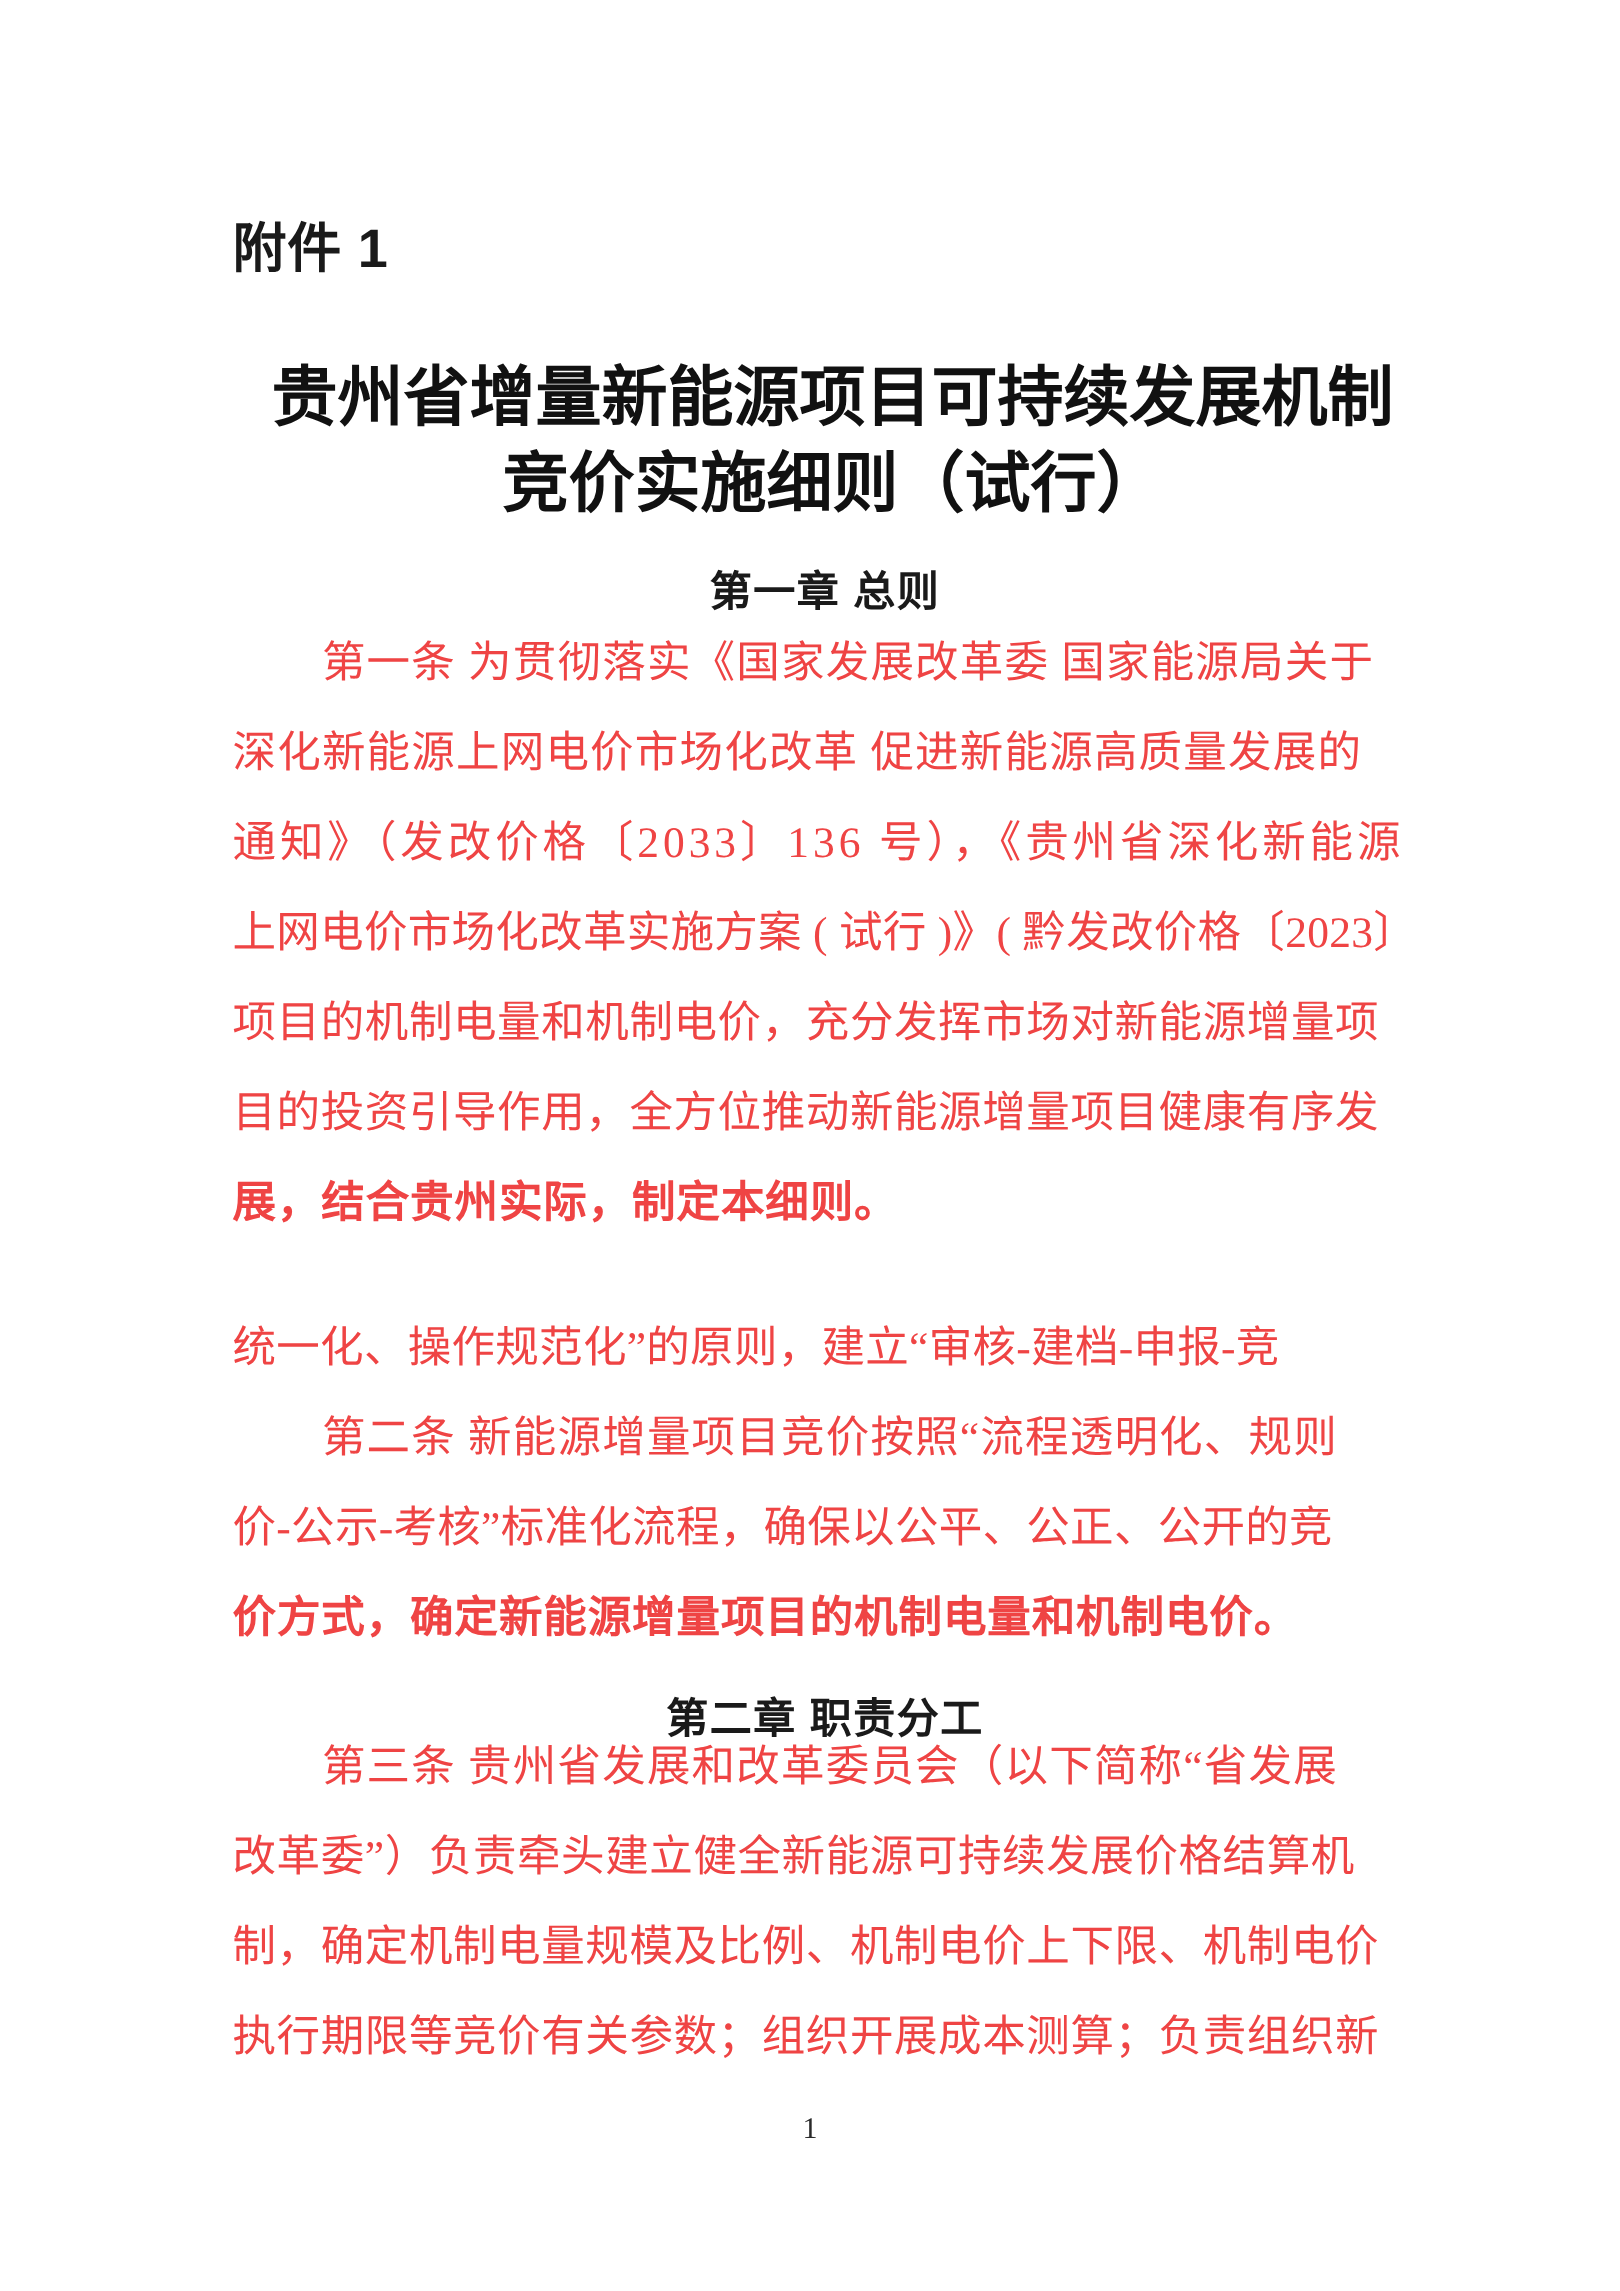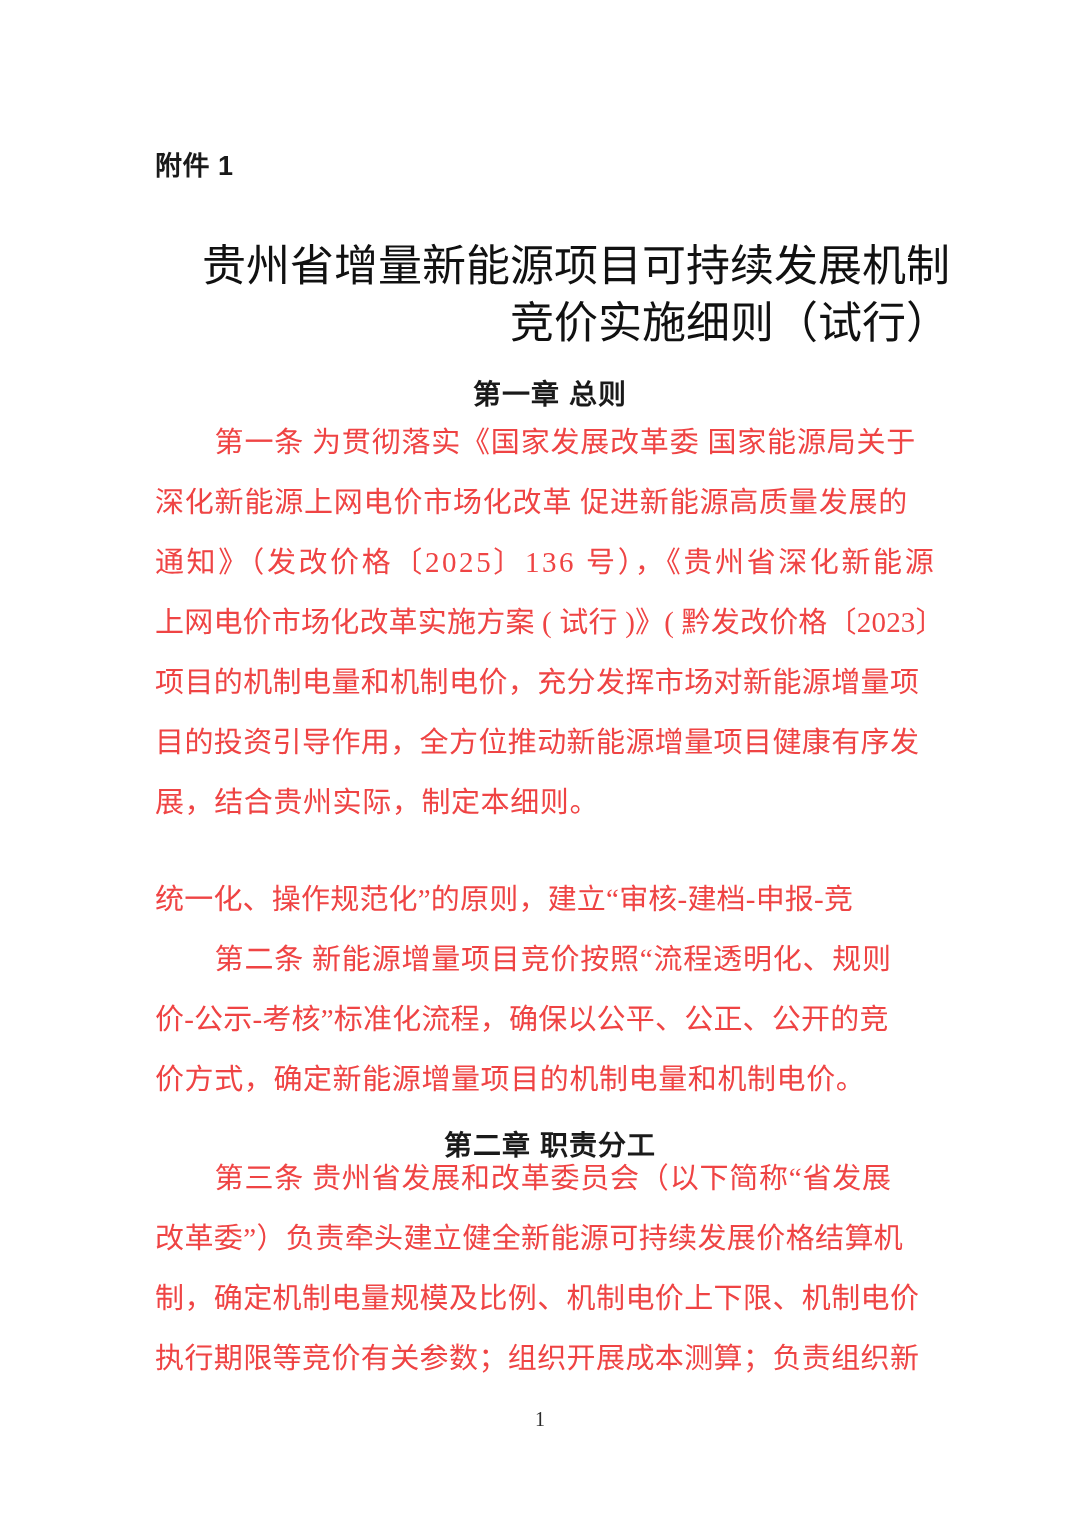--- a/index.html
+++ b/index.html
@@ -19,39 +19,39 @@
     box-sizing: border-box;
   }
 
   
   .attachment-label {
     position: absolute;
     left: 155px;
     top: 148px;
     font-family: "Liberation Sans", "DejaVu Sans", sans-serif;
     font-weight: 700;
-    font-size: 27px;
+    font-size: 36px;
     line-height: 36px;
     color: #1a1a1a;
     letter-spacing: 0.5px;
     white-space: pre;
   }
 
   
   .doc-title {
     position: absolute;
     left: 160px;
     top: 208px;
     width: 790px;
     font-family: "Liberation Sans", "DejaVu Sans", sans-serif;
-    font-weight: 400;
+    font-weight: 700;
     font-size: 44px;
     line-height: 57px;
     color: #111111;
-    text-align: right;
+    text-align: center;
     letter-spacing: 0px;
   }
 
   
   .chapter-heading {
     position: absolute;
     width: 790px;
     left: 155px;
     text-align: center;
     font-family: "Liberation Sans", "DejaVu Sans", sans-serif;
@@ -87,21 +87,21 @@
   .para-1 { top: 412px; }
   .para-2 { top: 869px; }
   .para-3 { top: 1148px; }
 
   
   .ln.stretch-a { letter-spacing: 0.8px; }
   .ln.stretch-b { letter-spacing: 0.2px; }
   .ln.stretch-c { letter-spacing: 2.6px; }
   .ln.stretch-d { letter-spacing: 1.6px; }
   .ln.stretch-e { letter-spacing: 0.4px; }
-  .ln.last-line { letter-spacing: 0.6px; }
+  .ln.last-line { letter-spacing: 0.6px; font-weight: bold; }
 
   
   .page-number {
     position: absolute;
     left: 0;
     right: 0;
     top: 1408px;
     text-align: center;
     font-family: "Liberation Serif", "DejaVu Serif", serif;
     font-size: 20px;
@@ -115,21 +115,21 @@
 
   <div class="attachment-label">附件 1</div>
 
   <h1 class="doc-title">贵州省增量新能源项目可持续发展机制竞价实施细则（试行）</h1>
 
   <h2 class="chapter-heading chapter-1">第一章  总则</h2>
 
   <div class="body-block para-1">
     <span class="ln stretch-a">　　第一条 为贯彻落实《国家发展改革委 国家能源局关于</span>
     <span class="ln stretch-a">深化新能源上网电价市场化改革 促进新能源高质量发展的</span>
-    <span class="ln stretch-c">通知》（发改价格〔2025〕136 号），《贵州省深化新能源</span>
+    <span class="ln stretch-c">通知》（发改价格〔2033〕136 号），《贵州省深化新能源</span>
     <span class="ln stretch-b">上网电价市场化改革实施方案 ( 试行 )》( 黔发改价格〔2023〕</span>
     <span class="ln stretch-e">项目的机制电量和机制电价，充分发挥市场对新能源增量项</span>
     <span class="ln stretch-e">目的投资引导作用，全方位推动新能源增量项目健康有序发</span>
     <span class="ln last-line">展，结合贵州实际，制定本细则。</span>
   </div>
 
   <div class="body-block para-2">
     <span class="ln stretch-b">统一化、操作规范化”的原则，建立“审核-建档-申报-竞</span>
     <span class="ln stretch-a">　　第二条 新能源增量项目竞价按照“流程透明化、规则</span>
     <span class="ln stretch-b">价-公示-考核”标准化流程，确保以公平、公正、公开的竞</span>

